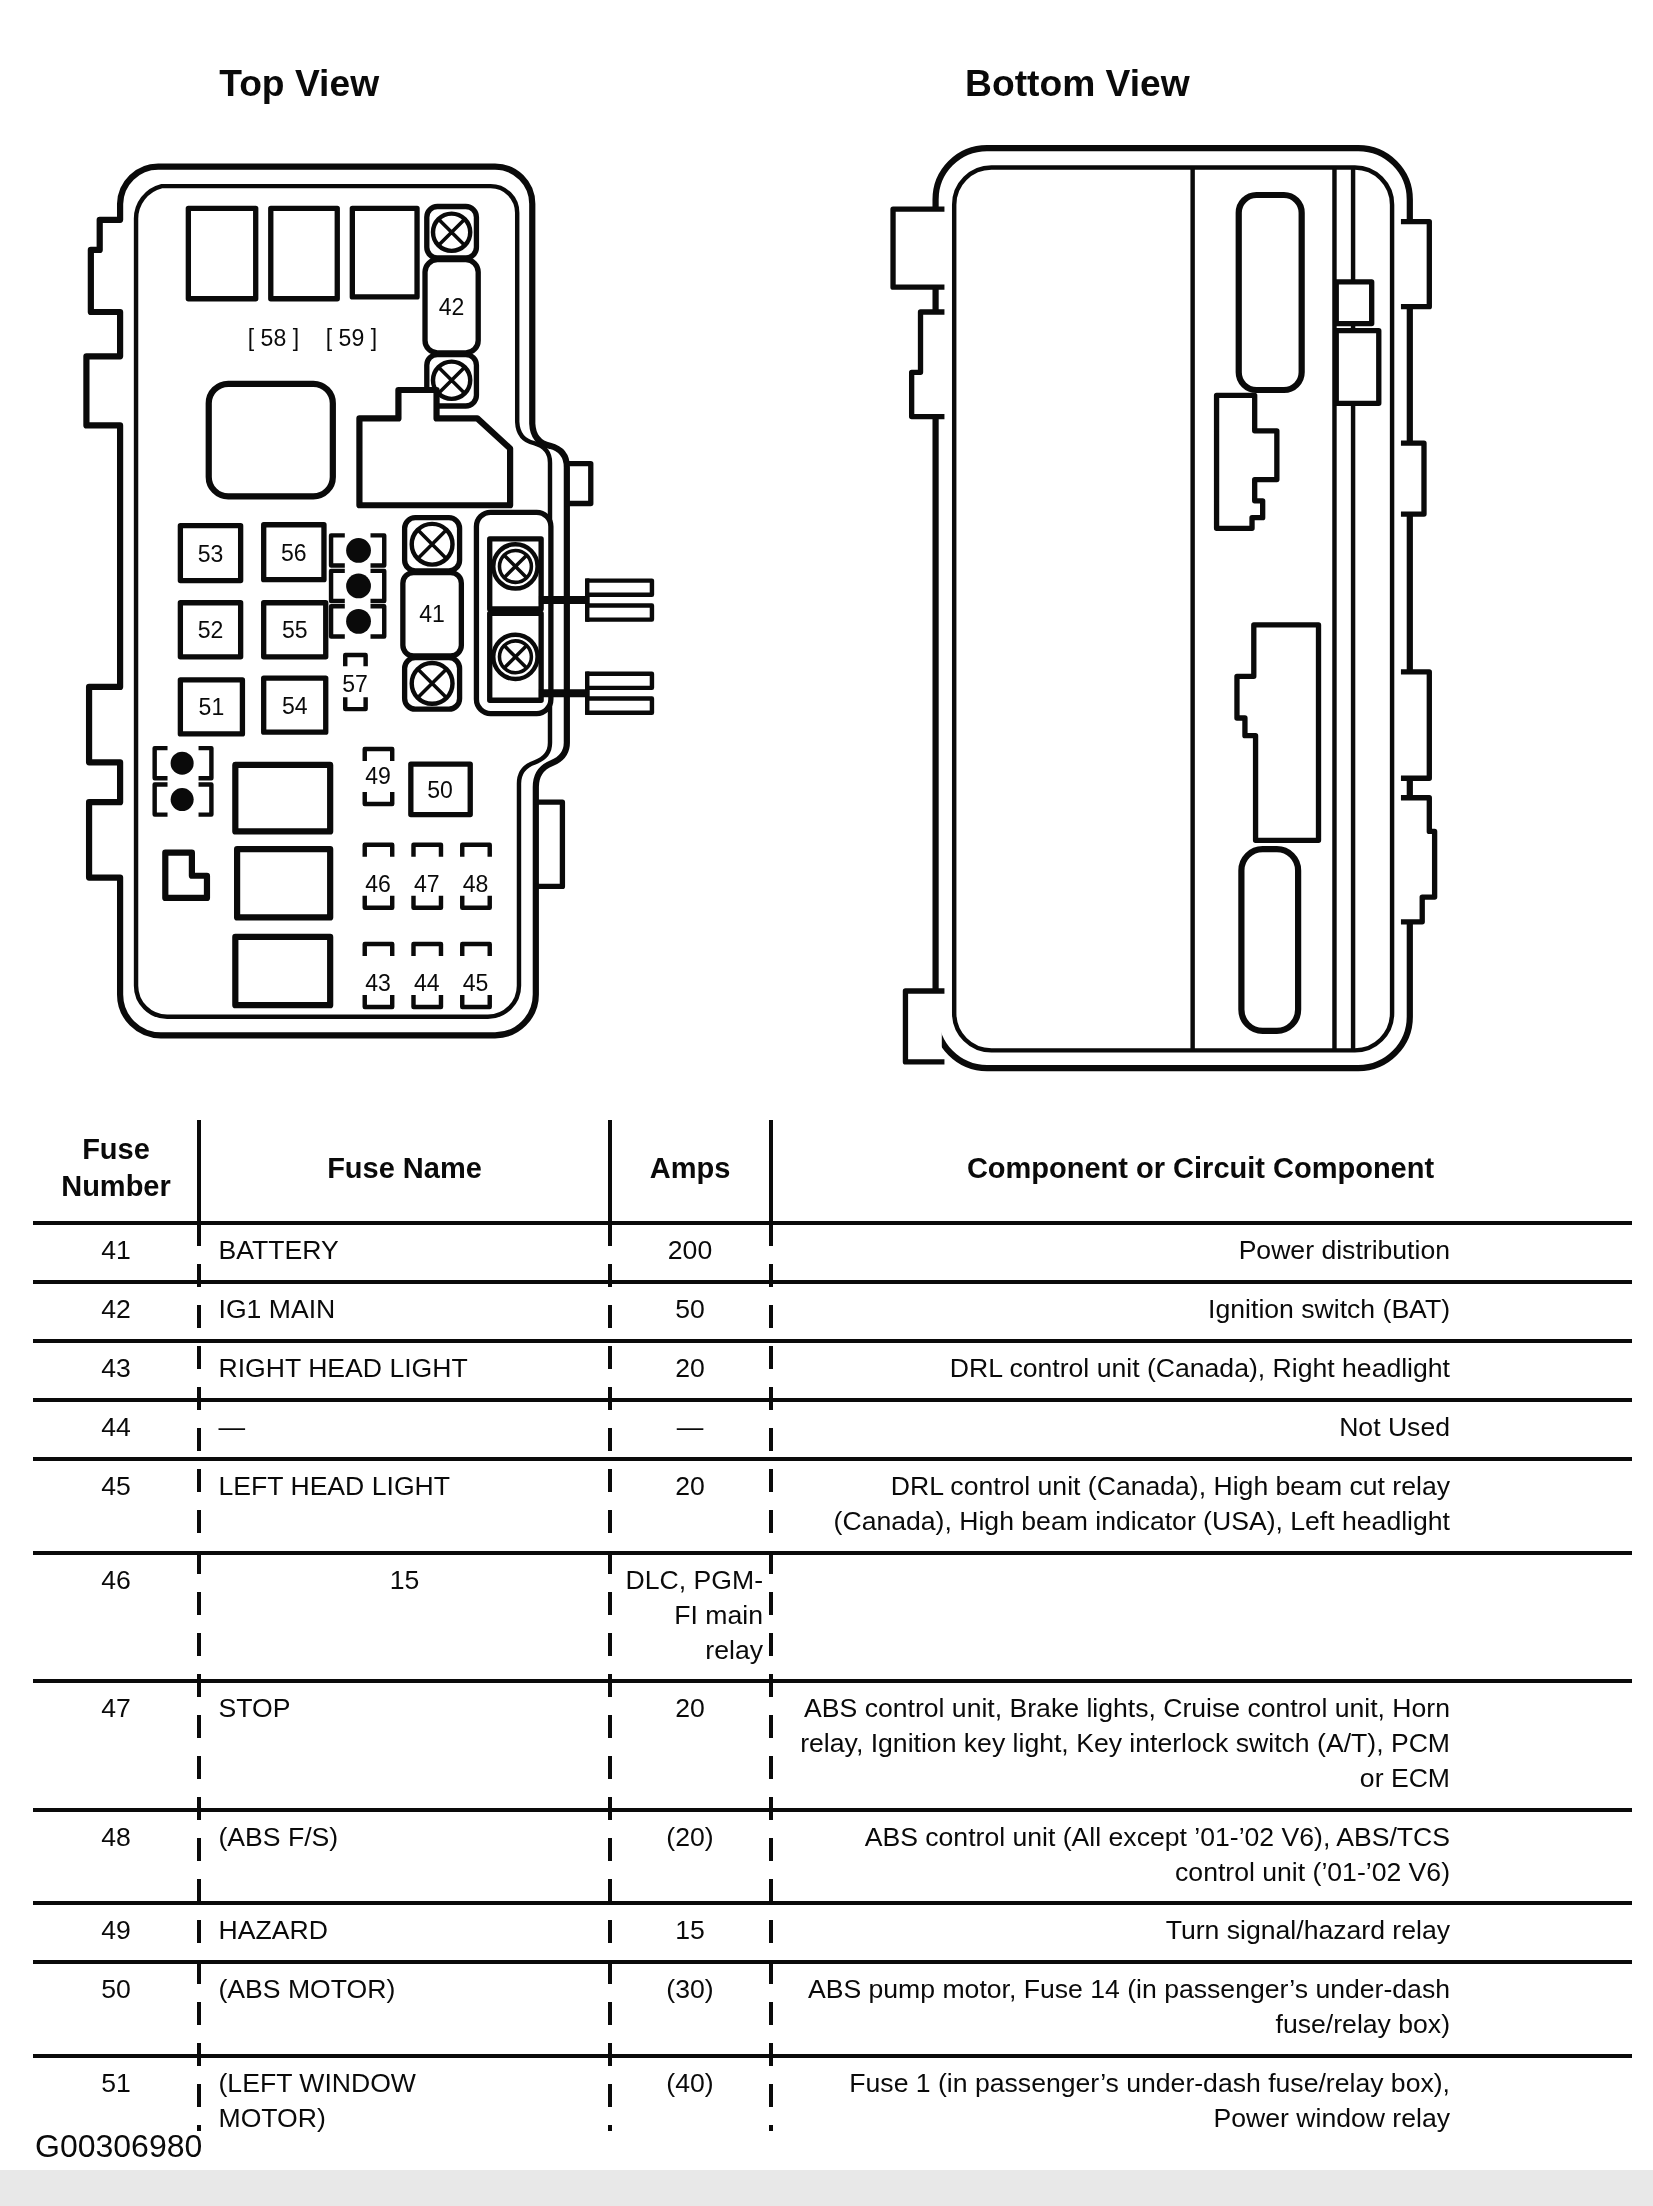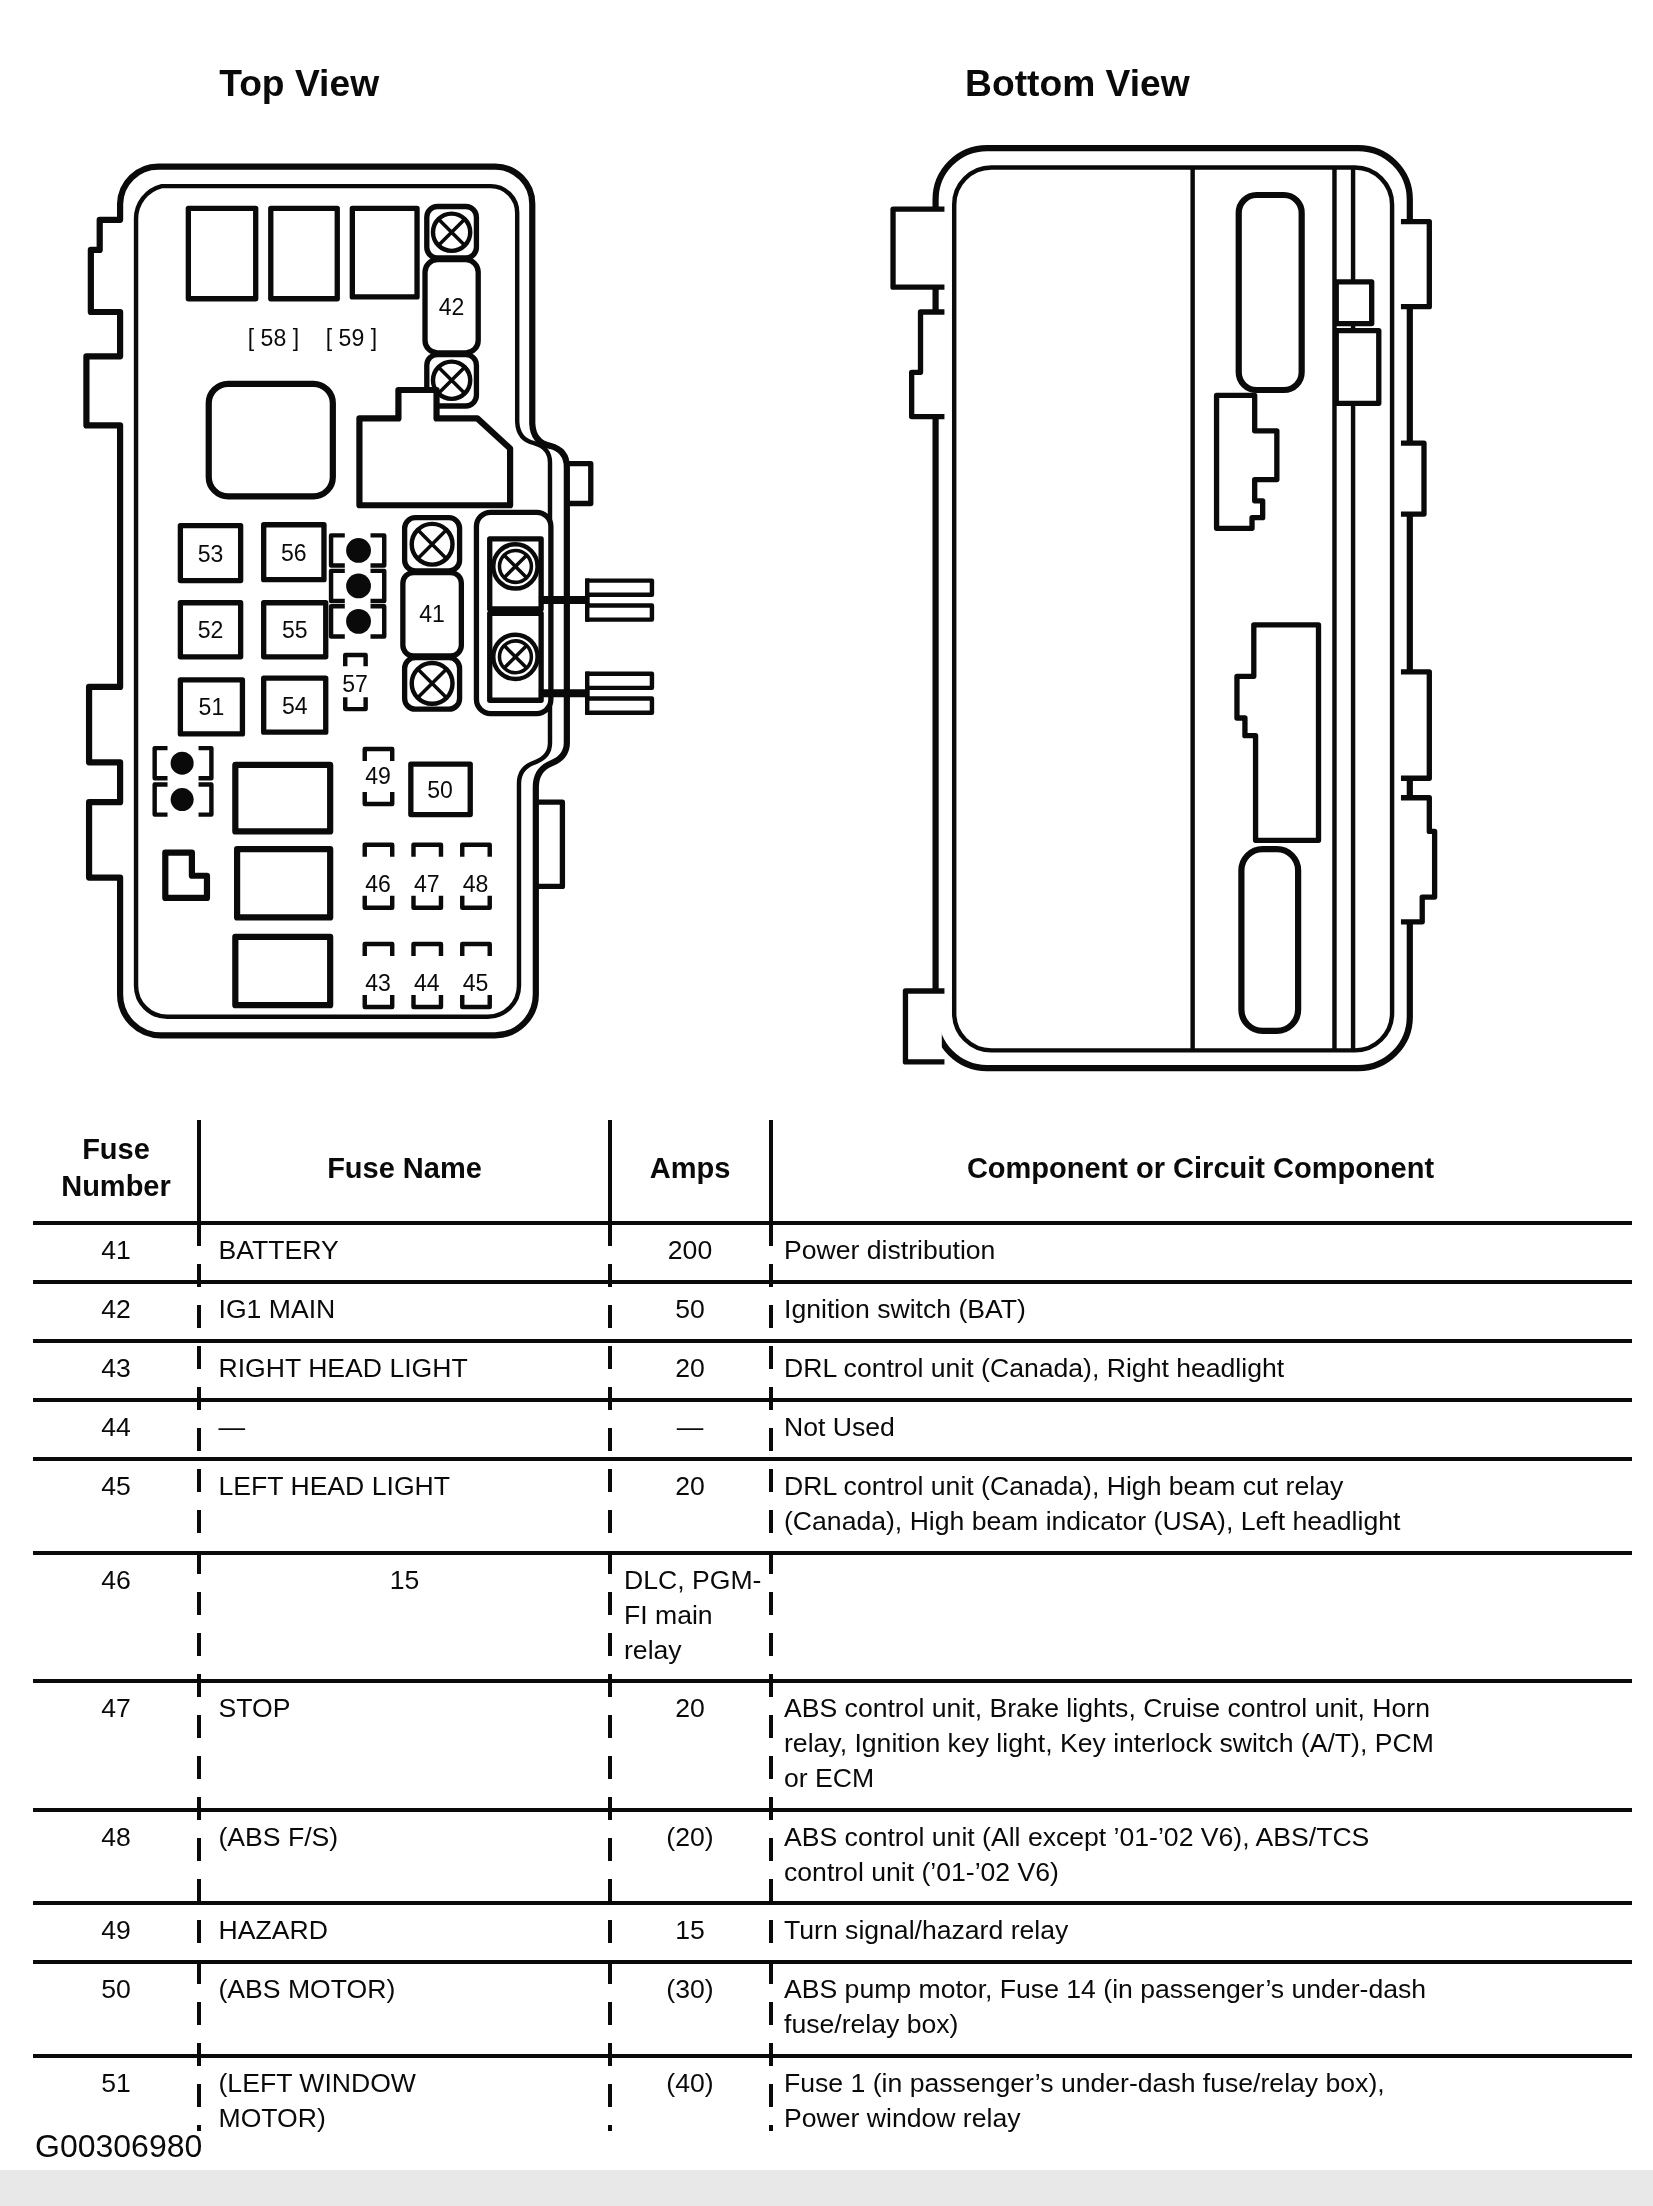--- a/index.html
+++ b/index.html
@@ -18,21 +18,21 @@
   #fuse-table{position:absolute;left:33px;top:1115px;width:1599px;font-size:26.6px;line-height:35px;}
   .thead{position:relative;display:grid;grid-template-columns:166px 411px 160px 861px;height:106px;}
   .th{align-self:center;text-align:center;font-weight:bold;font-size:29px;line-height:37px;}
   .th.c1{padding:0 21px;}
   .vl{position:absolute;top:5.3px;bottom:0;width:4.4px;background:#0a0a0a;}
   .vl1{left:164px;} .vl2{left:575px;} .vl3{left:736px;}
   .tr{display:grid;grid-template-columns:166px 411px 160px 861px;border-top:4.4px solid #0a0a0a;min-height:55px;}
   .td{padding:8px 7px 11.5px 7px;}
   .num,.amps{text-align:center;}
   .name{padding-left:19.5px;max-width:286px;}
-  .comp{padding-left:14px;max-width:666px;}
+  .comp{padding-left:14px;max-width:666px;text-align:right;}
   .vdash{position:absolute;top:108px;width:4.4px;height:908px;
          background:repeating-linear-gradient(#0a0a0a 0 23px, transparent 23px 41px);}
   .vd1{left:164px;} .vd2{left:575px;} .vd3{left:736px;}
   #figure-code{position:absolute;left:35px;top:2128px;font-size:32px;}
 </style>
 </head>
 <body>
 
 <div id="page">
 

